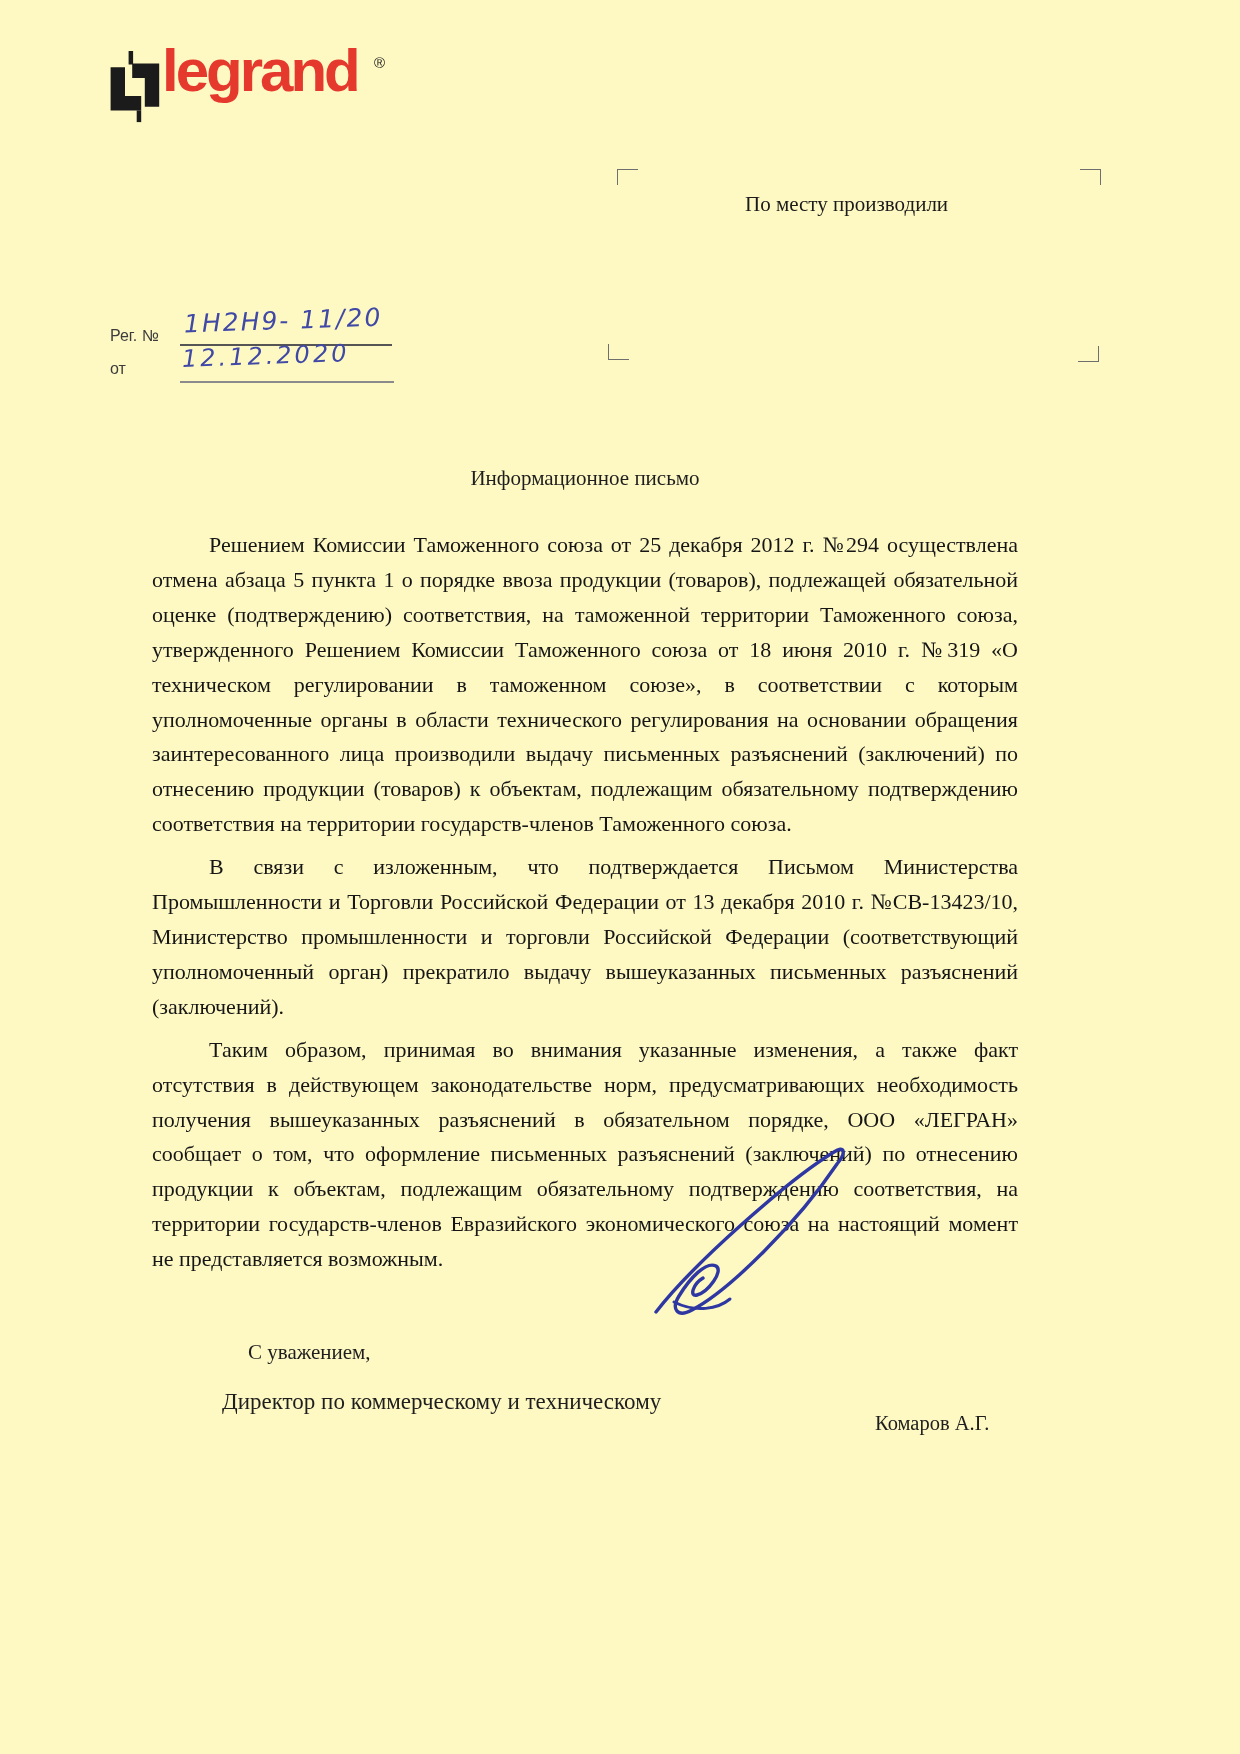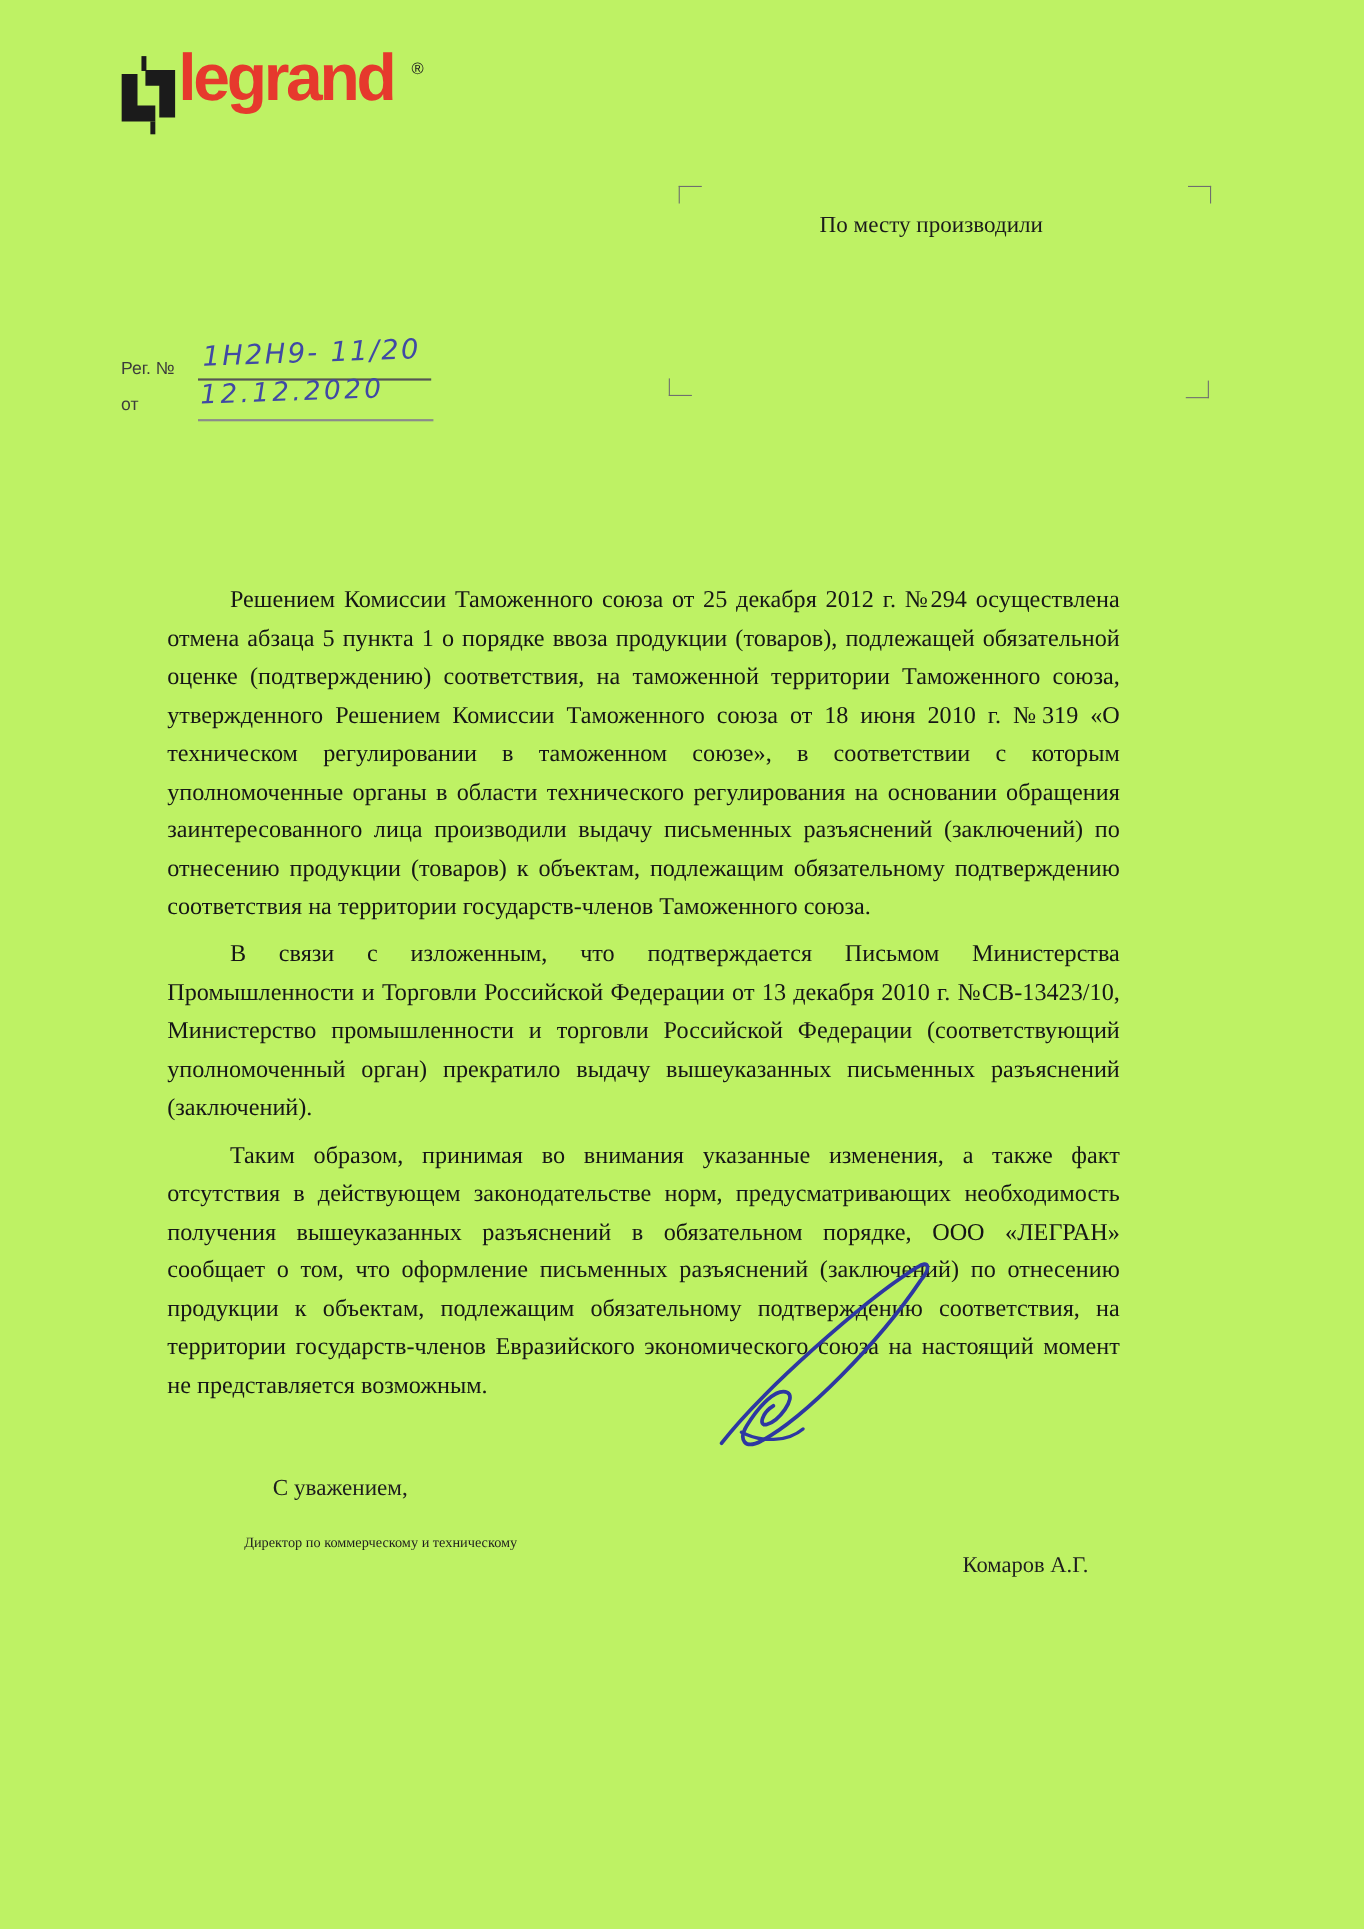--- a/index.html
+++ b/index.html
@@ -1,17 +1,17 @@
 <!DOCTYPE html>
 <html><head>
 <meta charset="utf-8">
 <style>
   html,body{margin:0;padding:0;background:#ffffff;}
   .page{
-    position:relative;width:1240px;height:1754px;background:#bef264;overflow:hidden;
+    position:relative;width:1240px;height:1754px;background:#fef9c3;overflow:hidden;
     font-family:"Liberation Serif",serif;color:#1e1e1e;
   }
   
   .logo-mark{position:absolute;left:107px;top:50px;}
   .logo-word{
     position:absolute;left:162px;top:34px;
     font-family:"Liberation Sans",sans-serif;font-weight:bold;
     font-size:60px;line-height:74px;letter-spacing:-3px;color:#e6392d;
   }
   .logo-reg{
@@ -51,21 +51,21 @@
   }
   .body-text{
     position:absolute;left:152px;top:528px;width:866px;
     font-size:22px;line-height:34.9px;text-align:justify;
     color:#161616;
   }
   .body-text p{margin:0 0 8px 0;text-indent:57px;}
   
   .closing{position:absolute;left:222px;top:1340px;font-size:21px;margin-left:26px;}
   .position{
-    position:absolute;left:222px;top:1388px;font-size:13px;line-height:27px;
+    position:absolute;left:222px;top:1388px;font-size:23px;line-height:27px;
   }
   .signer{position:absolute;left:875px;top:1412px;font-size:20.5px;}
   .sig-ink{position:absolute;left:638px;top:1142px;}
 </style>
 </head>
 <body>
 
 <div class="page">
 
   <div class="logo-mark">
@@ -87,20 +87,21 @@
   <div class="hand hw-date">12.12.2020</div>
   <div class="u-line2" style="left:180px;top:381px;width:214px;"></div>
 
   <div class="corner c-tl" style="left:617px;top:169px;"></div>
   <div class="corner c-tr" style="left:1080px;top:169px;"></div>
   <div class="corner c-bl" style="left:608px;top:344px;"></div>
   <div class="corner c-br" style="left:1078px;top:346px;"></div>
 
   <div class="recipient">По месту производили</div>
 
+  <div class="title">Информационное письмо</div>
 
   <div class="body-text">
     <p>Решением Комиссии Таможенного союза от 25 декабря 2012 г. №294 осуществлена отмена абзаца 5 пункта 1 о порядке ввоза продукции (товаров), подлежащей обязательной оценке (подтверждению) соответствия, на таможенной территории Таможенного союза, утвержденного Решением Комиссии Таможенного союза от 18 июня 2010 г. №319 «О техническом регулировании в таможенном союзе», в соответствии с которым уполномоченные органы в области технического регулирования на основании обращения заинтересованного лица производили выдачу письменных разъяснений (заключений) по отнесению продукции (товаров) к объектам, подлежащим обязательному подтверждению соответствия на территории государств-членов Таможенного союза.</p>
     <p>В связи с изложенным, что подтверждается Письмом Министерства Промышленности и Торговли Российской Федерации от 13 декабря 2010 г. №СВ-13423/10, Министерство промышленности и торговли Российской Федерации (соответствующий уполномоченный орган) прекратило выдачу вышеуказанных письменных разъяснений (заключений).</p>
     <p>Таким образом, принимая во внимания указанные изменения, а также факт отсутствия в действующем законодательстве норм, предусматривающих необходимость получения вышеуказанных разъяснений в обязательном порядке, ООО «ЛЕГРАН» сообщает о том, что оформление письменных разъяснений (заключений) по отнесению продукции к объектам, подлежащим обязательному подтверждению соответствия, на территории государств-членов Евразийского экономического союза на настоящий момент не представляется возможным.</p>
   </div>
 
   <div class="closing">С уважением,</div>
   <div class="position">
     <div>Директор по коммерческому и техническому</div>

